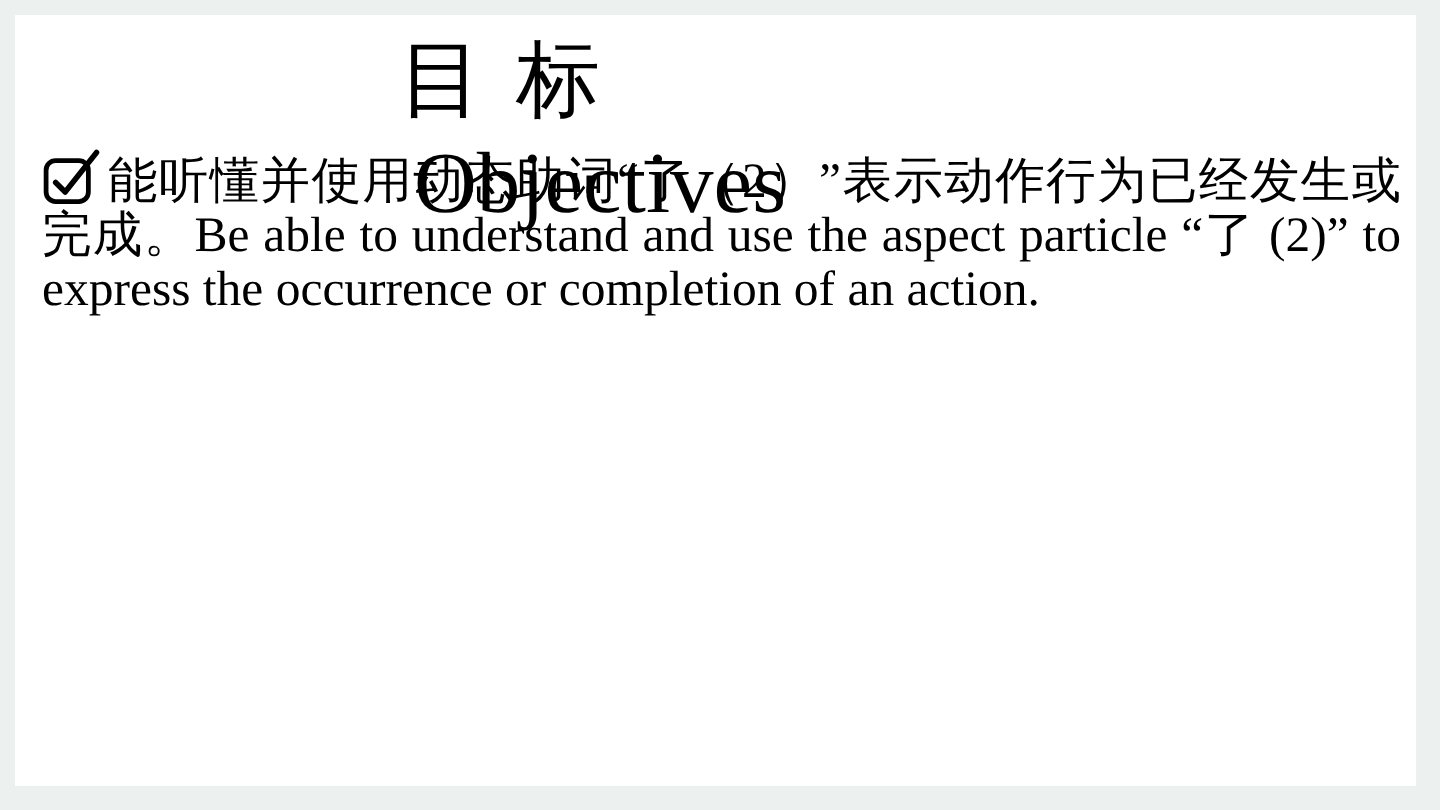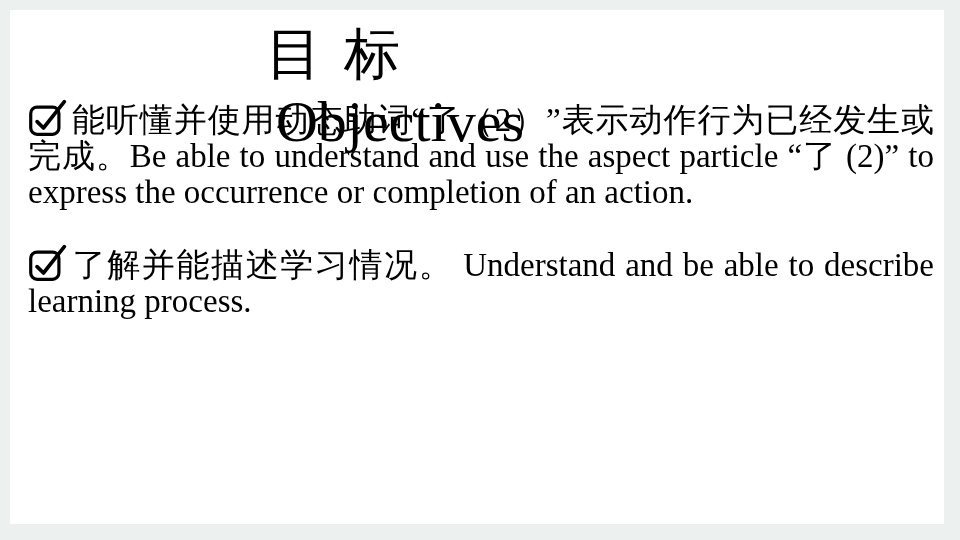--- a/index.html
+++ b/index.html
@@ -84,20 +84,16 @@
 
     <div class="body">
 
       <p class="objective"><span class="checkbox-icon"><svg viewBox="0 0 44 42" width="40" height="40">
               <rect x="3" y="9" width="31" height="30" rx="7" fill="none" stroke="#000" stroke-width="3.5"></rect>
               <path d="M10 25 L17 32 L40 3" fill="none" stroke="#000" stroke-width="4" stroke-linecap="round" stroke-linejoin="round"></path>
             </svg></span><span>能听懂并使用动态助词“了（2）”表示动作行为已经发生或完成。</span><span>Be able to understand and use the aspect particle “了 (2)” to express the occurrence or completion of an action.</span></p>
 
 
 
-      <p class="objective"><span class="checkbox-icon"><svg viewBox="0 0 44 42" width="40" height="40">
-              <rect x="3" y="9" width="31" height="30" rx="7" fill="none" stroke="#000" stroke-width="3.5"></rect>
-              <path d="M10 25 L17 32 L40 3" fill="none" stroke="#000" stroke-width="4" stroke-linecap="round" stroke-linejoin="round"></path>
-            </svg></span><span>了解并能描述学习情况。</span> <span>Understand and be able to describe learning process.</span></p>
 
     </div>
   </div>
 </div>
 
 </body></html>

